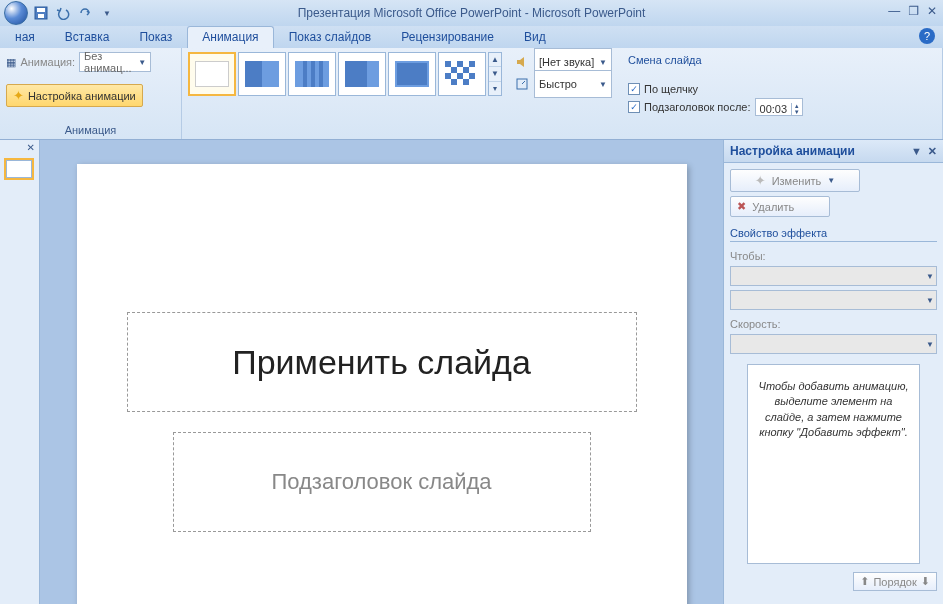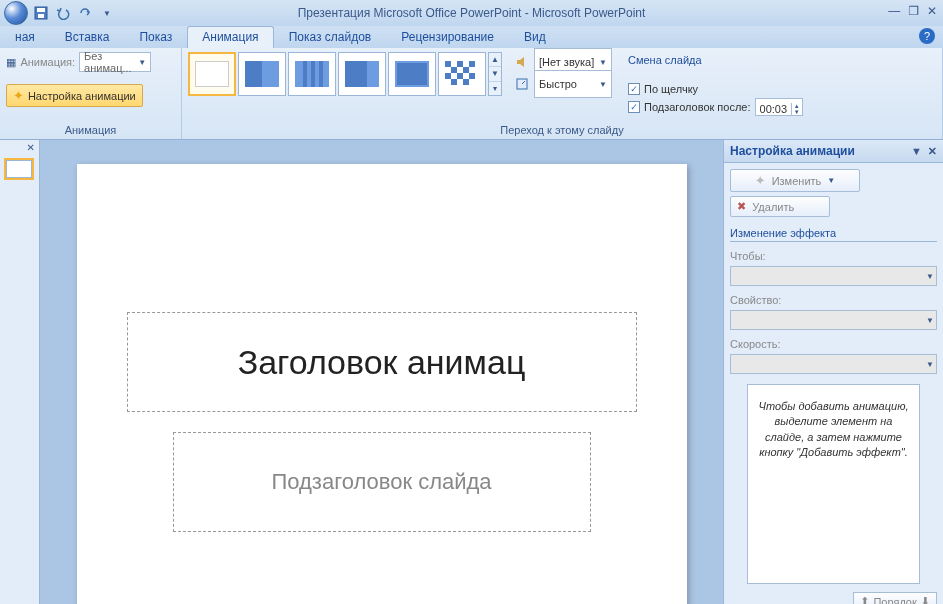--- a/index.html
+++ b/index.html
@@ -248,34 +248,33 @@
           <div class="spin">
             <div class="spin-val">00:03</div>
             <div class="spin-btns">
                 <span>▲</span>
                 <span>▼</span>
               </div>
           </div>
         </div>
       </div>
     </div>
-    <div class="group-title">Переход к этому слайду</div>
   </div>
 </div>
 
 <div class="workspace">
   <div class="thumb-pane">
     <span class="thumb-close">✕</span>
     <div class="slide-thumb"></div>
   </div>
 
   <div class="canvas">
     <div class="slide">
       <div class="ph ph-title">
-        <span class="ph-title-text">Заголовок анимац</span>
+        <span class="ph-title-text">Применить слайда</span>
       </div>
       <div class="ph ph-sub">
         <span class="ph-sub-text">Подзаголовок слайда</span>
       </div>
     </div>
   </div>
 
   <div class="taskpane">
     <div class="tp-header">
       <span>Настройка анимации</span>
@@ -287,26 +286,25 @@
     <div class="tp-body">
       <div class="tp-btn">
         <span class="star-ico" style="color:#bbb">✦</span>
         <span>Изменить</span>
         <span class="caret">▼</span>
       </div>
       <div class="tp-btn wide">
         <span style="color:#b55">✖</span>
         <span>Удалить</span>
       </div>
-      <div class="tp-section">Изменение эффекта</div>
+      <div class="tp-section">Свойство эффекта</div>
       <div class="tp-label">Чтобы:</div>
       <div class="tp-combo">
           <span class="caret">▼</span>
         </div>
-      <div class="tp-label">Свойство:</div>
       <div class="tp-combo">
           <span class="caret">▼</span>
         </div>
       <div class="tp-label">Скорость:</div>
       <div class="tp-combo">
           <span class="caret">▼</span>
         </div>
       <div class="tp-info">Чтобы добавить анимацию, выделите элемент на слайде, а затем нажмите кнопку "Добавить эффект".</div>
     </div>
     <div class="tp-footer">

